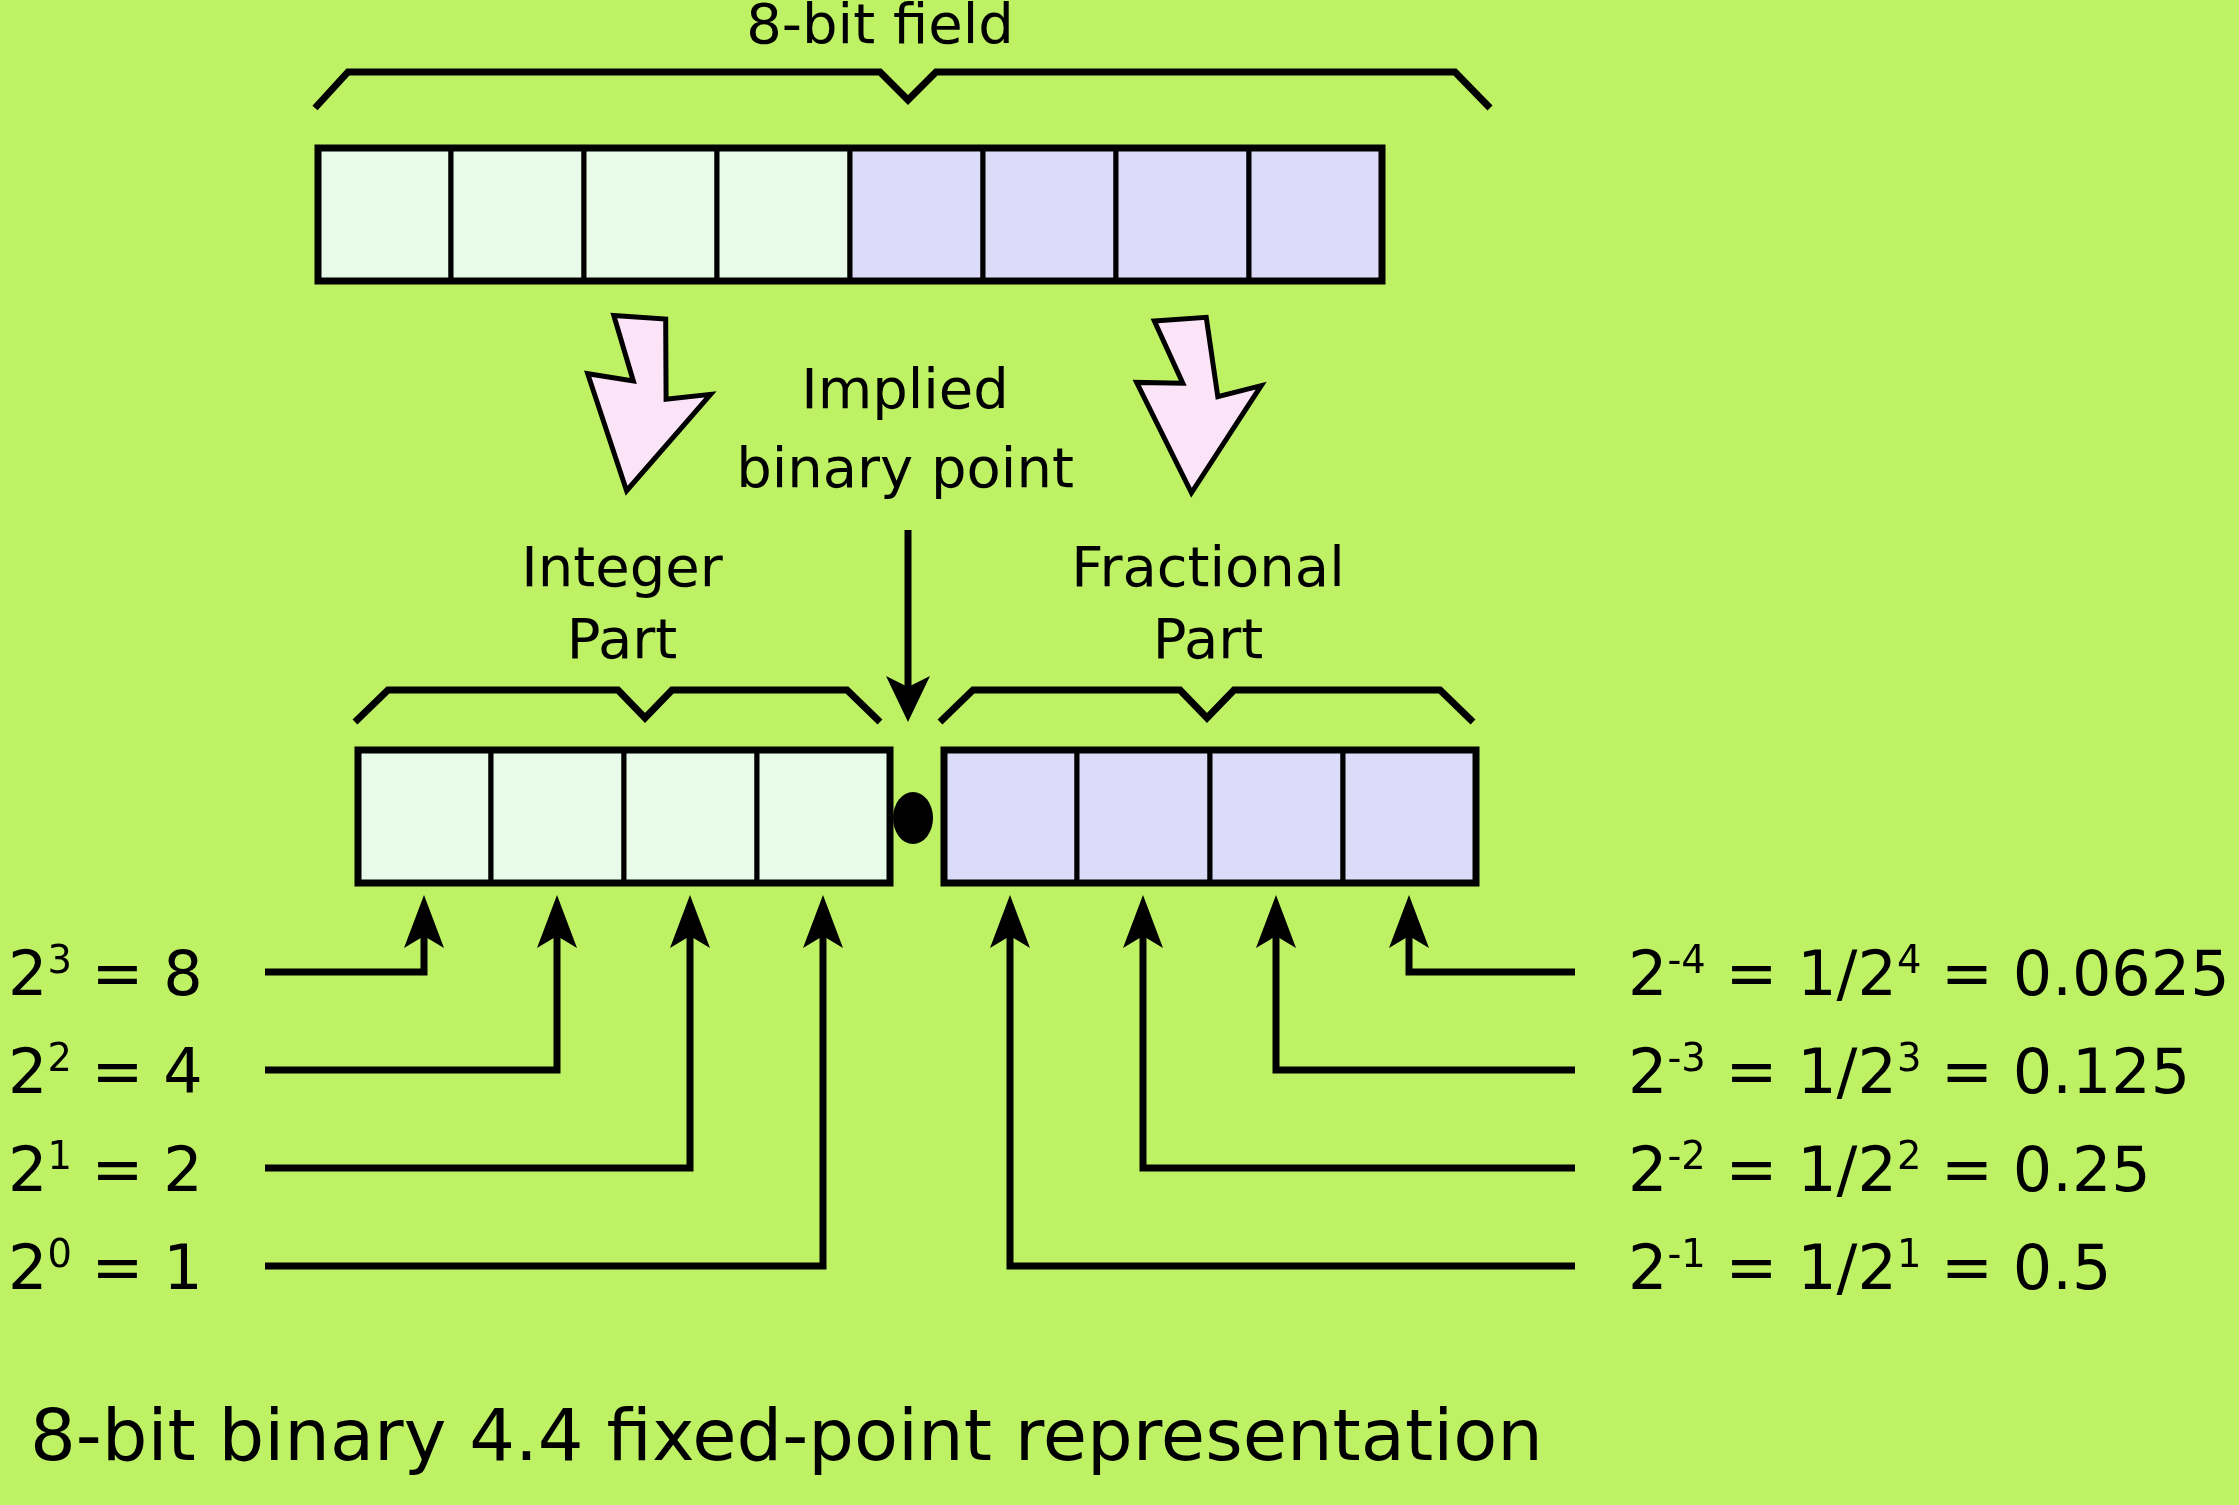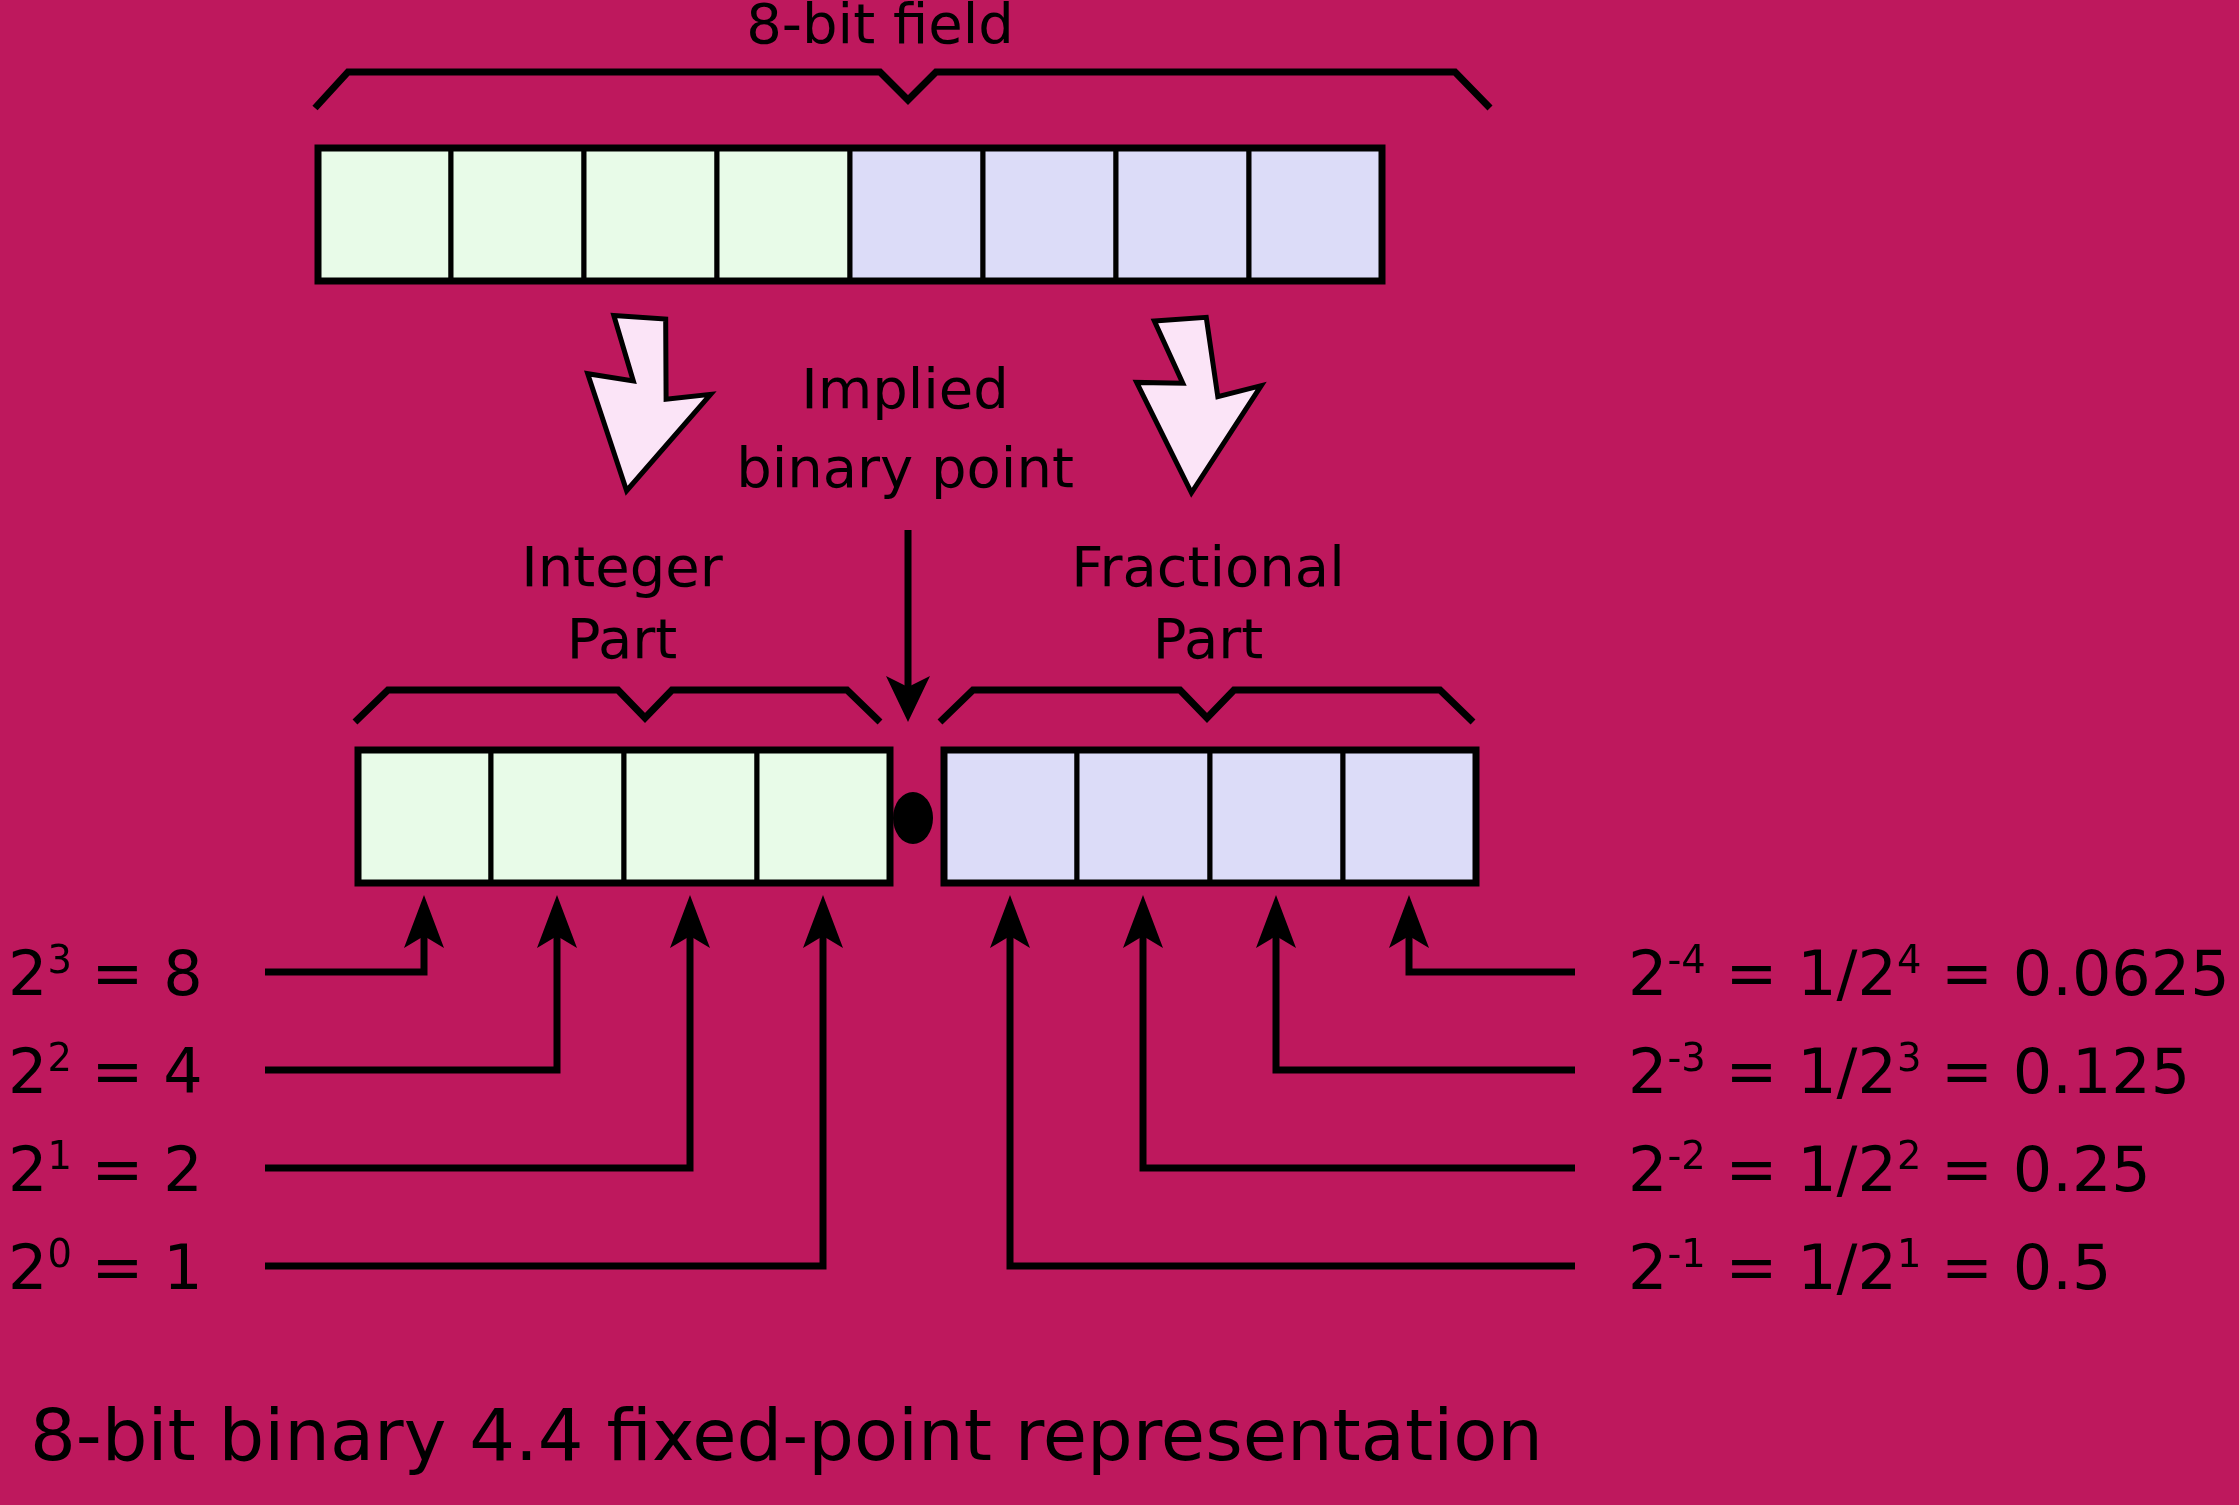--- a/index.html
+++ b/index.html
@@ -42,21 +42,21 @@
   .grp-outline  { fill: none; stroke: #000000; stroke-width: 7; }
   .brace        { fill: none; stroke: #000000; stroke-width: 7; stroke-linecap: butt; stroke-linejoin: miter; }
   .conn         { fill: none; stroke: #000000; stroke-width: 7; }
   .arrowline    { fill: none; stroke: #000000; stroke-width: 7; }
   .bigarrow     { stroke: #000000; stroke-width: 5; stroke-linejoin: miter; }
   .binpoint     { fill: #000000; stroke: none; }
 </style>
 </head>
 <body>
 
-<div id="stage" style="background: #be185d;">
+<div id="stage" style="background: #bef264;">
   <svg id="diagram-svg" viewBox="0 0 2239 1505" xmlns="http://www.w3.org/2000/svg">
 
     <text class="dg-text t-title" x="880" y="43">8-bit field</text>
 
     <path class="brace" d="M 315 108 L 348 72 L 880 72 L 908 100 L 936 72 L 1455 72 L 1490 108"></path>
 
     <g>
       <rect class="cell-green" x="318" y="148" width="133" height="133" fill="#e8fbe8"></rect>
       <rect class="cell-green" x="451" y="148" width="133" height="133" fill="#e8fbe8"></rect>
       <rect class="cell-green" x="584" y="148" width="133" height="133" fill="#e8fbe8"></rect>

